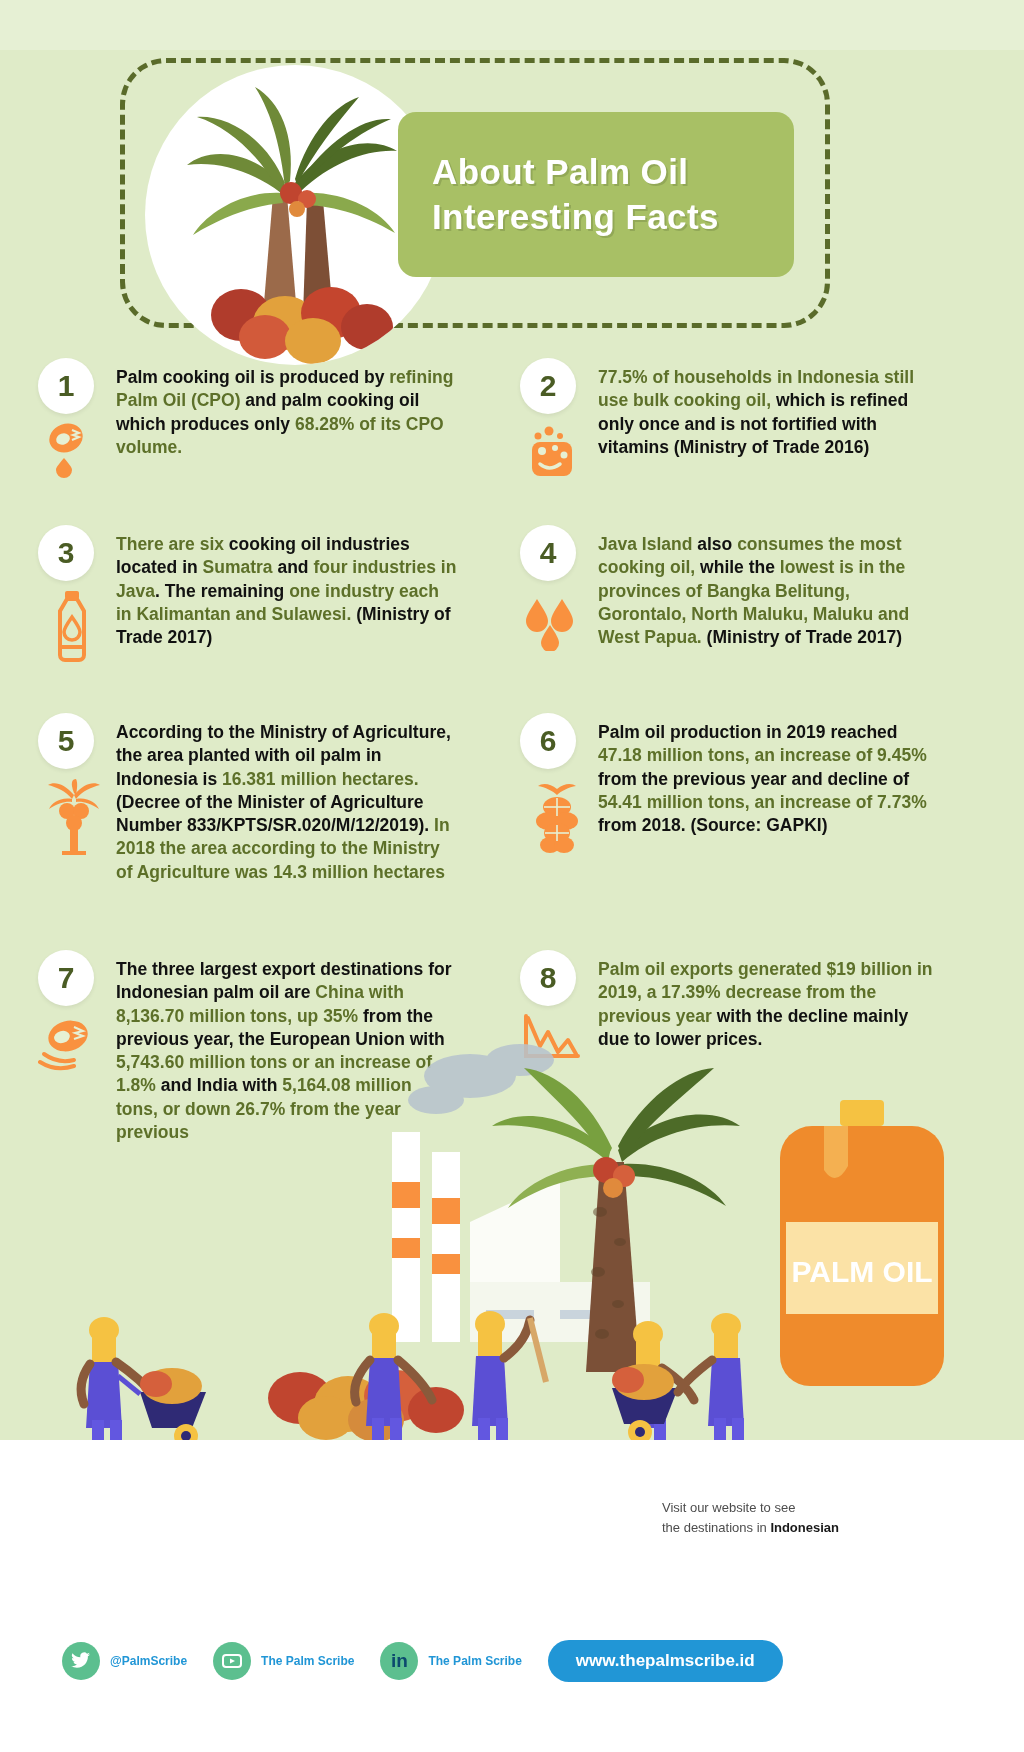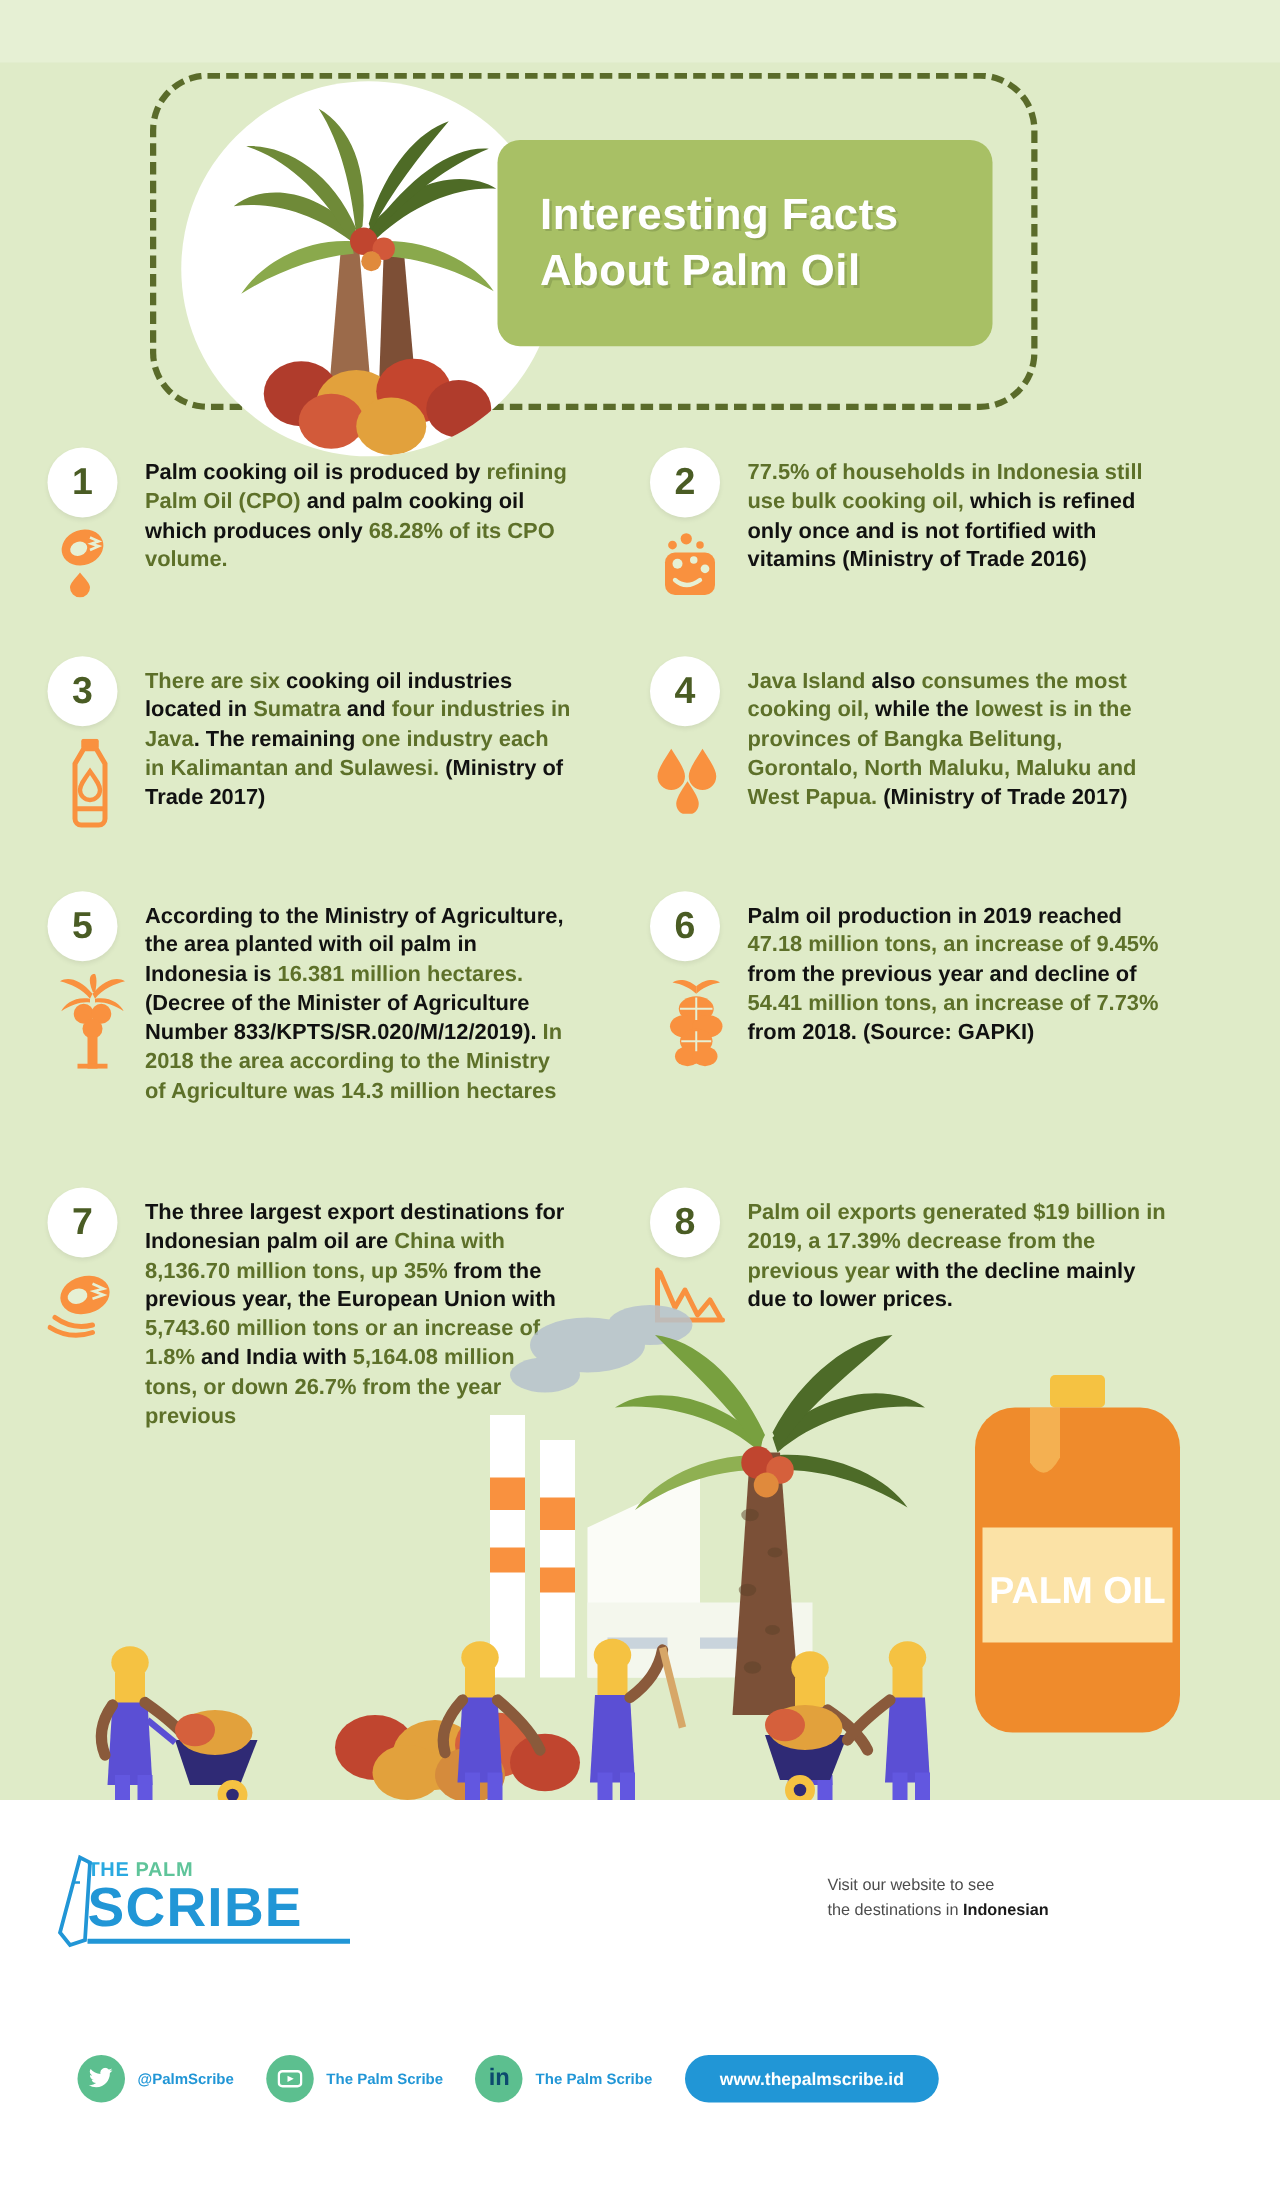--- a/index.html
+++ b/index.html
@@ -205,21 +205,21 @@
     color: #2196d6;
     font-size: 12px;
     font-weight: bold;
     white-space: nowrap;
   }
   .web-btn {
     background: #2196d6;
     color: #ffffff;
     border-radius: 22px;
     padding: 11px 28px;
-    font-size: 14px;
+    font-size: 17px;
     font-weight: bold;
     border: none;
     font-family: "Liberation Sans", sans-serif;
     white-space: nowrap;
   }
 </style>
 </head>
 <body>
 
 <div class="page">
@@ -259,22 +259,22 @@
           <ellipse cx="140" cy="258" rx="32" ry="27" fill="#e2a13c"></ellipse>
           <ellipse cx="186" cy="248" rx="30" ry="26" fill="#c4452e"></ellipse>
           <ellipse cx="222" cy="262" rx="26" ry="23" fill="#b03c2c"></ellipse>
           <ellipse cx="120" cy="272" rx="26" ry="22" fill="#d25a3a"></ellipse>
           <ellipse cx="168" cy="276" rx="28" ry="23" fill="#e2a13c"></ellipse>
         </g>
       </svg>
     </div>
 
     <div class="title-box">
+      <div class="title-line">About Palm Oil</div>
       <div class="title-line">Interesting Facts</div>
-      <div class="title-line">About Palm Oil</div>
     </div>
   </div>
 
   <div class="facts">
 
     <div class="fact" style="left:38px; top:8px;">
       <div class="num">1</div>
       <div class="ficon">
         <svg width="52" height="58" viewBox="0 0 52 58">
             <ellipse cx="24" cy="18" rx="17" ry="14" fill="#f9913f" transform="rotate(-20 24 18)"></ellipse>
@@ -539,32 +539,20 @@
         <path d="M712 316 h28 l4 68 h-36z" fill="#5b4fd4"></path>
         <rect x="714" y="376" width="12" height="28" fill="#6257e0"></rect>
         <rect x="732" y="376" width="12" height="28" fill="#6257e0"></rect>
         <path d="M712 318 q-24 18 -34 32" stroke="#8a5a3b" stroke-width="9" fill="none" stroke-linecap="round"></path>
       </g>
     </svg>
   </div>
 
   <div class="footer">
 
-    <div class="brand">
-      <svg class="brand-pen" width="34" height="105" viewBox="0 0 34 105">
-        <path d="M22 4 L6 64 L14 74 L26 70 L30 8 Z" fill="none" stroke="#2196d6" stroke-width="3"></path>
-        <line x1="16" y1="24" x2="22" y2="24" stroke="#2196d6" stroke-width="2"></line>
-      </svg>
-      <div class="brand-top">
-        <span class="brand-the">THE</span>
-        <span class="brand-palm">PALM</span>
-      </div>
-      <div class="brand-scribe">SCRIBE</div>
-      <div class="brand-rule"></div>
-    </div>
 
     <div class="visit">
       <div>Visit our website to see</div>
       <div><span>the destinations in </span><b>Indonesian</b></div>
     </div>
 
     <div class="socials">
       <a class="social" href="#" style="text-decoration:none;">
         <span class="sbadge">
           <svg width="20" height="18" viewBox="0 0 20 18">

